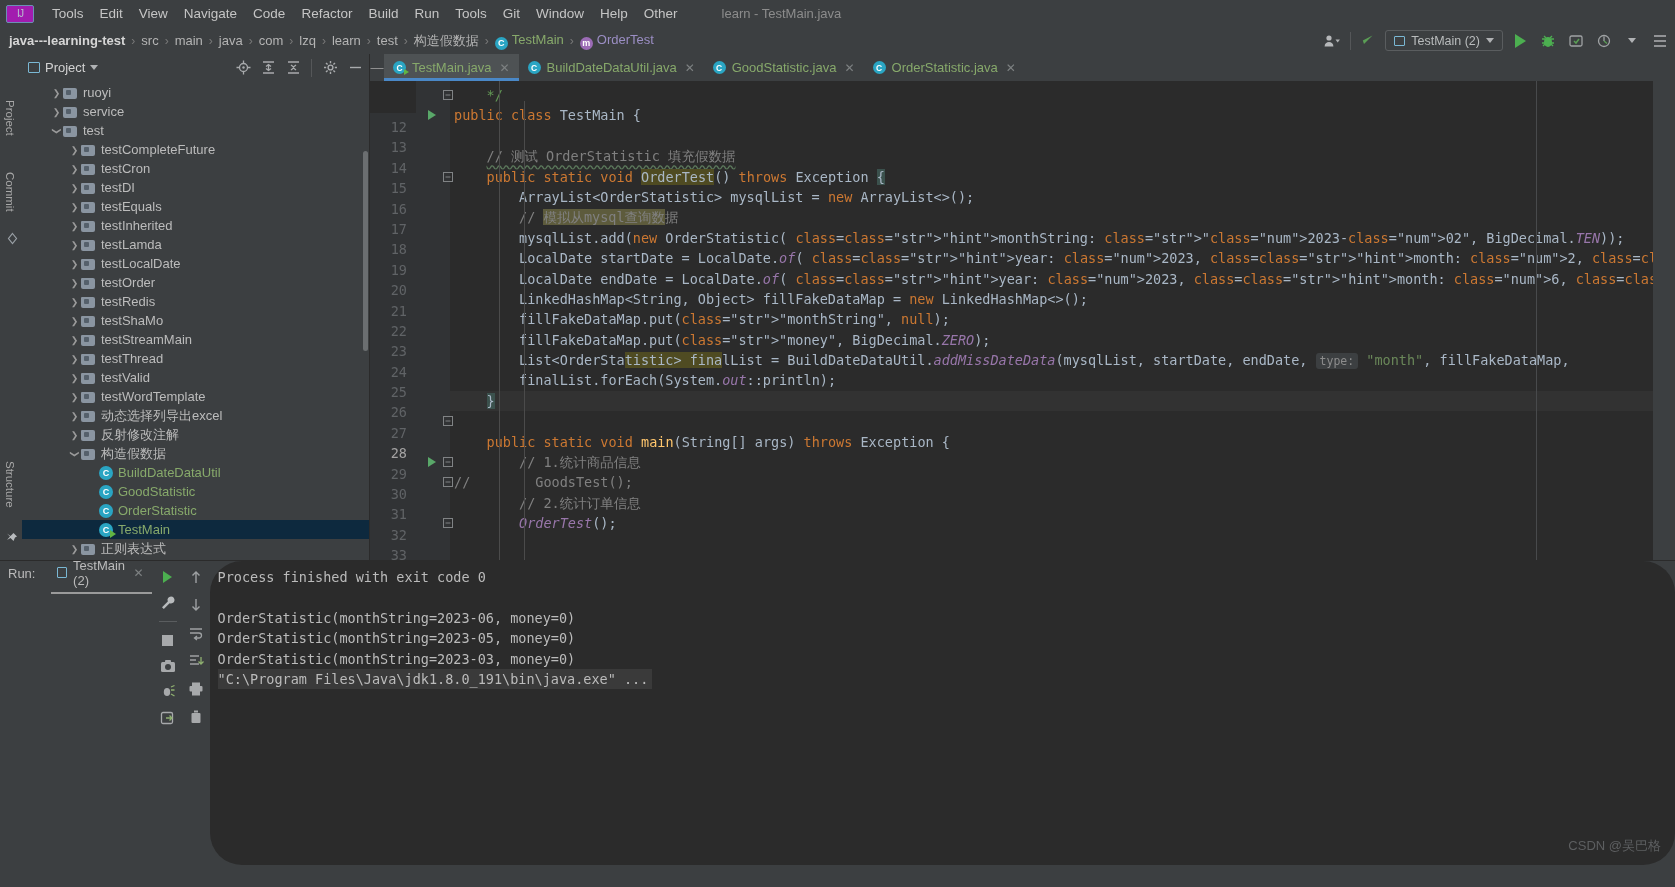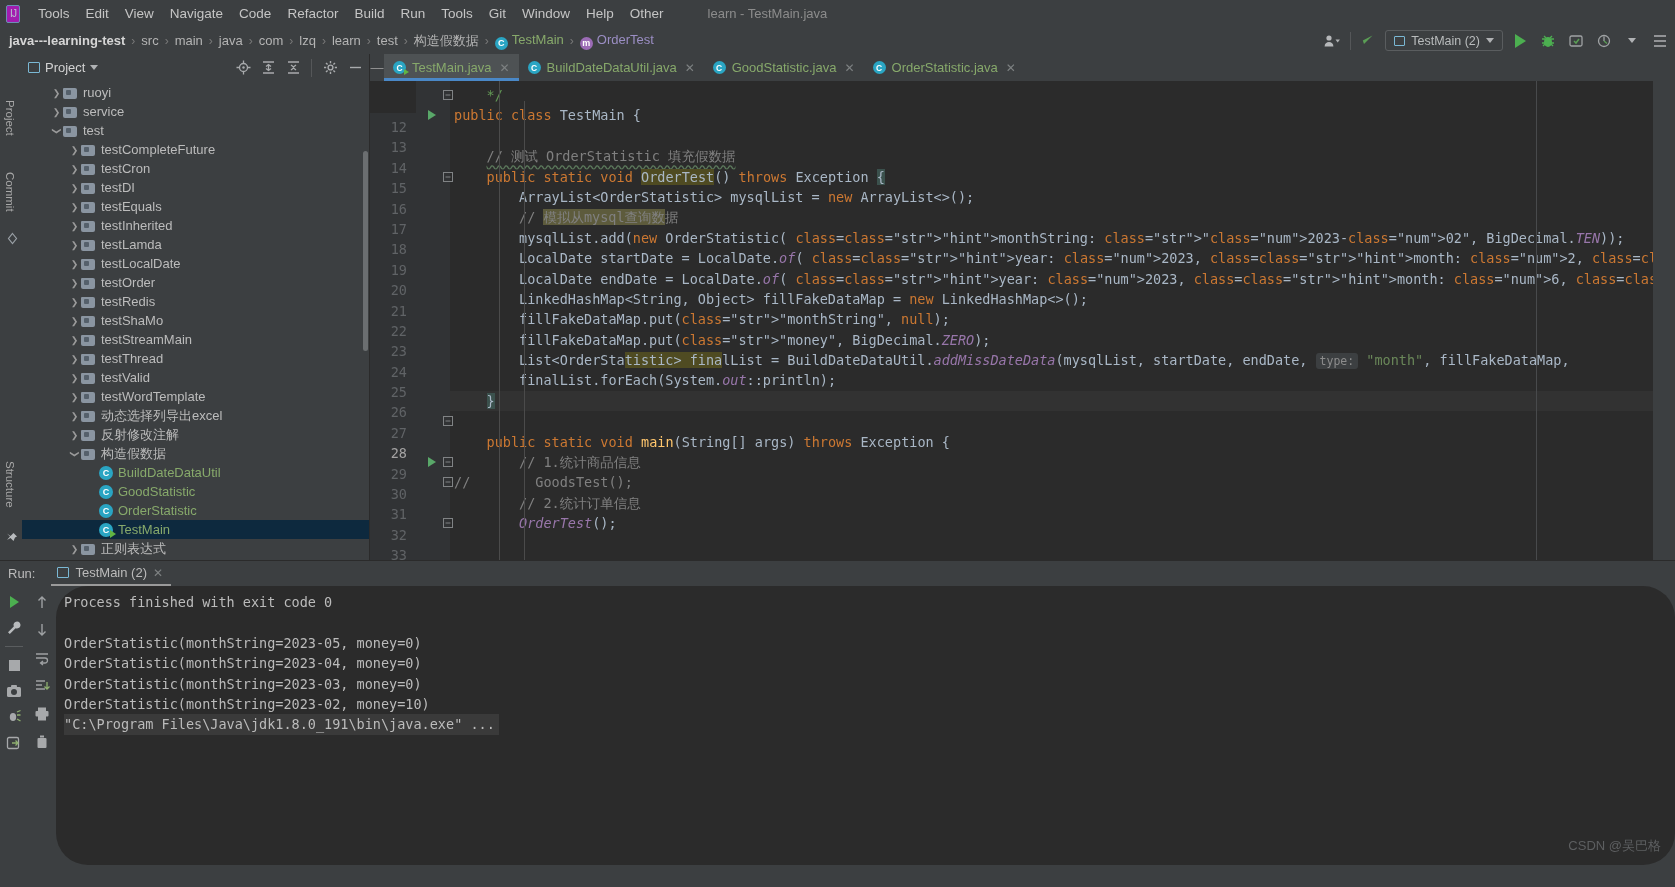--- a/index.html
+++ b/index.html
@@ -8,21 +8,21 @@
     background:#3c3f41;
     font-family:"Liberation Sans", sans-serif;
     font-size:13px;
     color:#bbbbbb;
     -webkit-font-smoothing:antialiased;
   }
   .app { position:relative; width:1675px; height:887px; display:flex; flex-direction:column; }
 
   
   .menubar { height:27px; background:#3c3f41; display:flex; align-items:center; padding-left:6px; flex:0 0 27px; }
-  .logo { width:14px; height:18px; border:1px solid #6c8fb5; border-radius:2px; color:#b8c4d0; font-size:10px;
+  .logo { width:28px; height:18px; border:1px solid #6c8fb5; border-radius:2px; color:#b8c4d0; font-size:10px;
           display:flex; align-items:center; justify-content:center; margin-right:10px; background:#a21caf; letter-spacing:-1px;}
   .menu-item { padding:3px 8px; color:#c5c5c5; font-size:13.5px; cursor:default; }
   .win-title { color:#8c8c8c; font-size:13px; margin-left:36px; }
 
   
   .navbar { height:27px; background:#3c3f41; display:flex; align-items:center; padding-left:6px; flex:0 0 27px; position:relative;}
   .crumb { color:#b4b4b4; font-size:13px; padding:1px 3px; white-space:nowrap; }
   .crumb.bold { font-weight:bold; color:#d6d6d6; }
   .crumb-sep { color:#787878; padding:0 3px; font-size:12px; }
   .crumb-ic { display:inline-block; width:13px; height:13px; border-radius:50%; font-size:9px; color:#fff;
@@ -108,21 +108,21 @@
   .stat { color:#9876aa; font-style:italic; }
   .mth { color:#ffc66d; }
   .hint { background:#3c3f41; color:#8c8c8c; font-size:11.5px; padding:1px 4px; border-radius:3px; font-style:normal;text-align:right;}
   .hl { background:#4f4b22; }
   .hl2 { background:#5d5b3c; }
   .brace-hl { background:#3b514d; color:#a9b7c6; }
   .indent-guide { position:absolute; width:1px; background:#4b4b4b; }
   .code-vline { position:absolute; top:0; bottom:0; width:1px; background:#484a4c; }
 
   
-  .runpanel { height:305px; flex:0 0 305px; background:#3c3f41; display:flex; flex-direction:column; border-top:1px solid #2b2b2b;}
+  .runpanel { height:305px; flex:0 0 305px; background:#3c3f41; display:flex; border-top:1px solid #2b2b2b;}
   .run-head { height:25px; display:flex; align-items:center; gap:0; padding-left:8px; flex:0 0 25px;}
   .run-lbl { color:#bbbbbb; font-size:13px; margin-right:14px; }
   .run-tab { display:flex; align-items:center; gap:6px; padding:3px 10px 5px 8px; font-size:13px; color:#bbbbbb;
              position:relative; cursor:pointer;}
   .run-tab:after { content:""; position:absolute; left:2px; right:2px; bottom:-1px; height:2px; background:#9a9a9a;}
   .run-tab .sq { width:12px;height:11px;border:1.5px solid #7ab8d4;border-radius:1px;}
   .run-tab .x { color:#7e8283; font-size:12px;}
   .run-body { flex:1; display:flex; min-height:0; }
   .run-rail { width:28px; flex:0 0 28px; background:#3c3f41; padding-top:5px; display:flex; flex-direction:column;
               align-items:center; gap:4px;}
@@ -675,24 +675,23 @@
         <div class="ric">
           <svg width="14" height="16" viewBox="0 0 14 16">
               <rect x="2.5" y="4" width="9" height="10" rx="1" fill="#a7a9ab"></rect>
               <rect x="5" y="1.5" width="4" height="2" fill="#a7a9ab"></rect>
             </svg>
         </div>
       </div>
       <div class="console" id="console">
           <div class="coline">Process finished with exit code 0</div>
           <div class="coline">&nbsp;</div>
+          <div class="coline">OrderStatistic(monthString=2023-06, money=0)</div>
           <div class="coline">OrderStatistic(monthString=2023-05, money=0)</div>
-          <div class="coline">OrderStatistic(monthString=2023-04, money=0)</div>
           <div class="coline">OrderStatistic(monthString=2023-03, money=0)</div>
-          <div class="coline">OrderStatistic(monthString=2023-02, money=10)</div>
           <div class="coline"><span class="coline cmd">"C:\Program Files\Java\jdk1.8.0_191\bin\java.exe" ...</span></div>
 
       <div class="watermark">CSDN @吴巴格</div>
         </div>
     </div>
   </div>
 
   <div class="statusbar"></div>
 </div>
 

